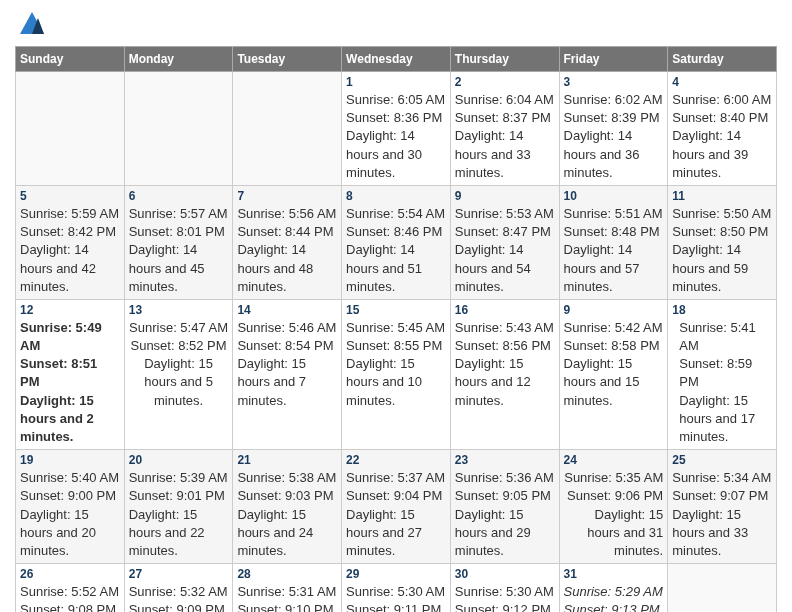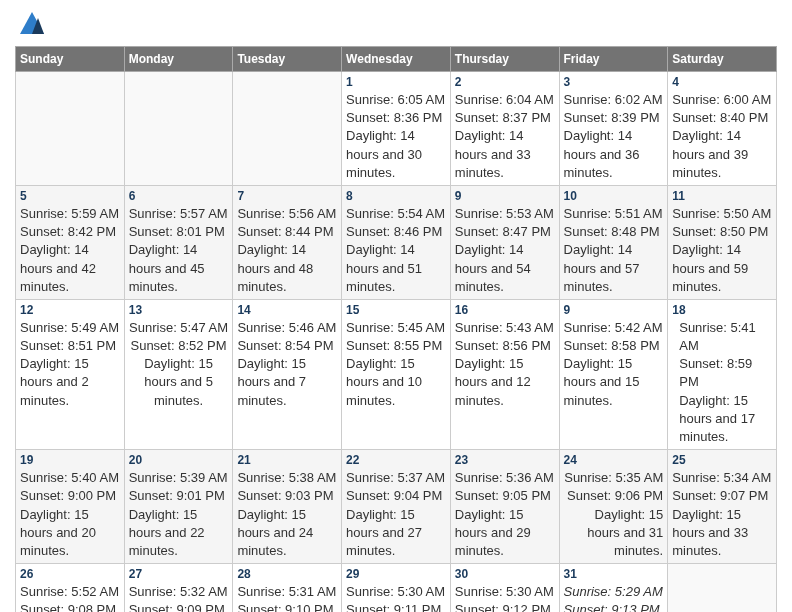--- a/index.html
+++ b/index.html
@@ -154,21 +154,21 @@
           <td>
             <div class="day-number">11</div>
             <div class="day-info" style="white-space: pre-line;">Sunrise: 5:50 AM
 Sunset: 8:50 PM
 Daylight: 14 hours and 59 minutes.</div>
           </td>
         </tr>
         <tr>
           <td>
             <div class="day-number">12</div>
-            <div class="day-info" style="white-space: pre-line;">Sunrise: 5:49 AM
+            <div class="day-info" style="white-space: pre-line; font-weight: bold;">Sunrise: 5:49 AM
 Sunset: 8:51 PM
 Daylight: 15 hours and 2 minutes.</div>
           </td>
           <td>
             <div class="day-number">13</div>
             <div class="day-info" style="white-space: pre-line; text-align: center;">Sunrise: 5:47 AM
 Sunset: 8:52 PM
 Daylight: 15 hours and 5 minutes.</div>
           </td>
           <td>

